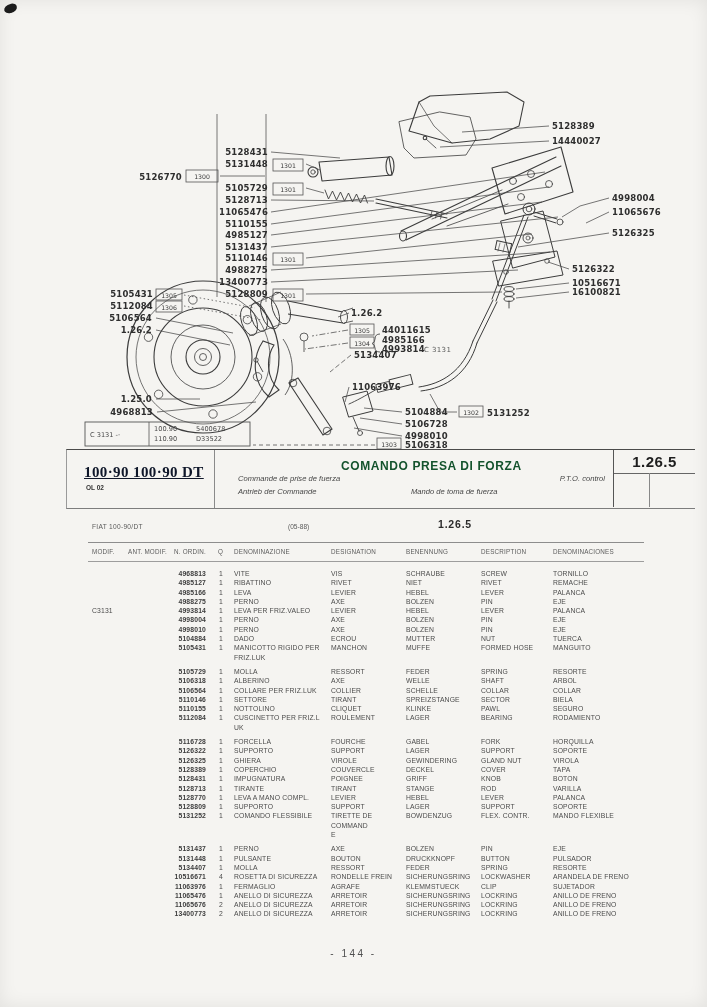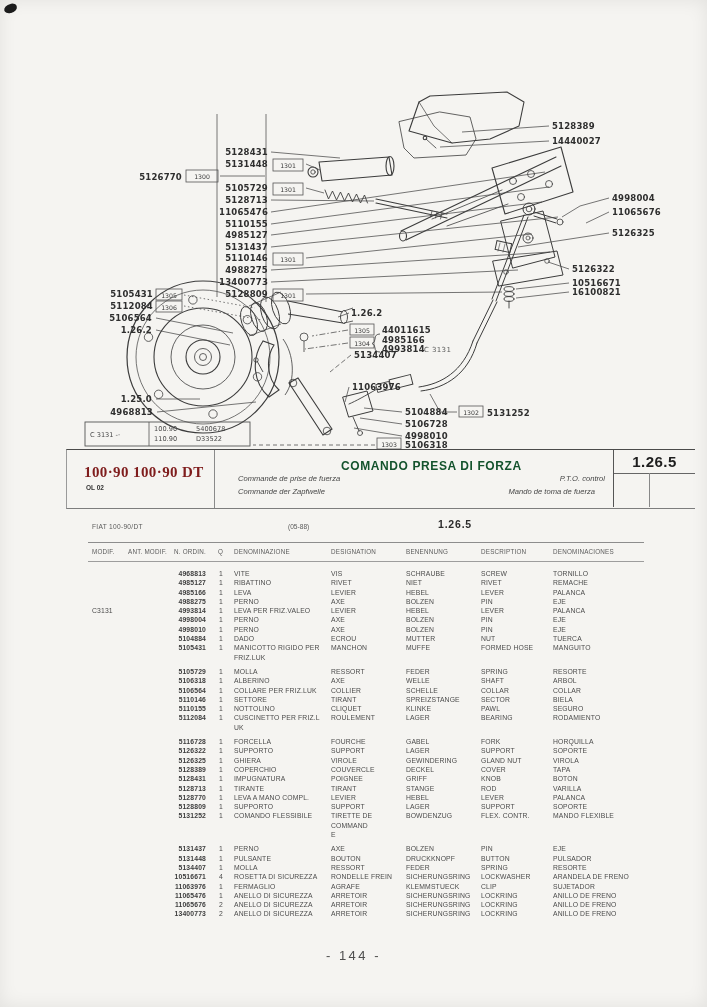--- a/index.html
+++ b/index.html
@@ -11,29 +11,29 @@
   svg text{user-select:none;}
   .plabel{font:700 8.5px "DejaVu Sans",sans-serif;fill:#2e2e2e;letter-spacing:.2px;}
   .pnote{font:400 7px "DejaVu Sans",sans-serif;fill:#5a5a5a;letter-spacing:.4px;}
   .rftx{font:400 6.2px "DejaVu Sans",sans-serif;fill:#3a3a3a;}
   .vbx{font:400 6.6px "DejaVu Sans",sans-serif;fill:#4a4a4a;}
   
   .tb{position:absolute;left:66px;top:449px;width:628px;height:58px;
       border-top:1.4px solid #4a4a4a;border-bottom:1px solid #7d7d7d;border-left:1px solid #9a9a9a;}
   .tb-div1{position:absolute;left:147px;top:0;bottom:0;border-left:1px solid #8a8a8a;}
   .tb-model{position:absolute;left:17px;top:14px;font:700 15px "Liberation Serif",serif;
-            letter-spacing:.4px;color:#7f1d1d;}
+            letter-spacing:.4px;color:#0f172a;text-decoration:underline;}
   .tb-sub{position:absolute;left:19px;top:34px;font:700 6.5px "Liberation Sans",sans-serif;color:#333;}
   .tb-fr,.tb-de{position:absolute;left:171px;font:italic 400 7.6px "Liberation Sans",sans-serif;color:#474747;}
   .tb-fr{top:24px}.tb-de{top:37px}
   .tb-it{position:absolute;left:274px;top:9px;font:700 12px "Liberation Sans",sans-serif;
          letter-spacing:.6px;color:#14532d;}
   .tb-en{position:absolute;left:390px;top:24px;width:148px;text-align:right;
          font:italic 400 7.6px "Liberation Sans",sans-serif;color:#474747;}
-  .tb-es{position:absolute;left:330px;top:37px;width:198px;text-align:right;
+  .tb-es{position:absolute;left:344px;top:37px;width:198px;text-align:left;
          font:italic 400 7.6px "Liberation Sans",sans-serif;color:#474747;}
   .tb-refbox{position:absolute;left:546px;top:0;width:81px;height:57px;border-left:1.2px solid #555;}
   .tb-refbox .hline{position:absolute;left:0;right:0;top:23px;border-top:1px solid #666;}
   .tb-refbox .vline{position:absolute;left:35px;top:23px;bottom:0;border-left:1px solid #888;}
   .tb-refnum{position:absolute;left:0;right:0;top:3px;text-align:center;
              font:700 15px "Liberation Sans",sans-serif;color:#1e1e1e;letter-spacing:.5px;}
   
   .meta-model{position:absolute;left:92px;top:523px;font-size:6.6px;color:#5a5a5a;letter-spacing:.3px;}
   .meta-date{position:absolute;left:288px;top:523px;font-size:6.6px;color:#5a5a5a;}
   .meta-ref{position:absolute;left:438px;top:518px;font:700 10.5px "Liberation Sans",sans-serif;color:#2c2c2c;letter-spacing:.8px;}
@@ -43,21 +43,21 @@
   .thead{position:absolute;left:92px;top:548px;font-size:6.3px;color:#5c5c5c;letter-spacing:.2px;}
   .thead .h-n{text-align:right;padding-right:2px;}
   .thead .h-q{padding-left:10px;}
   .tbody{position:absolute;left:92px;top:569px;}
   .prow{font-size:6.8px;line-height:9.3px;color:#4b4b4b;letter-spacing:.15px;}
   .prow.gap{margin-bottom:5px;}
   .c{white-space:pre-line;}
   .c-n{text-align:right;padding-right:2px;color:#3d3d3d;font-weight:700;}
   .c-q{padding-left:11px;}
   .pagenum{position:absolute;left:0;right:0;top:948px;text-align:center;
-           font-size:13px;color:#4f4f4f;letter-spacing:2.5px;}
+           font-size:10px;color:#4f4f4f;letter-spacing:2.5px;}
 </style>
 </head>
 <body>
 
 <div class="page">
   <div class="blob"></div>
 
   
   <svg width="707" height="449" viewBox="0 0 707 449">
 
@@ -285,21 +285,21 @@
       <text class="vbx" x="196" y="441">D33522</text>
     </g>
   </svg>
 
   
   <div class="tb">
     <div class="tb-div1"></div>
     <div class="tb-model">100·90 100·90 DT</div>
     <div class="tb-sub">OL 02</div>
     <div class="tb-fr">Commande de prise de fuerza</div>
-    <div class="tb-de">Commande der Zapfwelle</div>
+    <div class="tb-de">Antrieb der Commande</div>
     <div class="tb-it">COMANDO PRESA DI FORZA</div>
     <div class="tb-en">P.T.O. control</div>
     <div class="tb-es">Mando de toma de fuerza</div>
     <div class="tb-refbox">
       <div class="tb-refnum">1.26.5</div>
       <div class="hline"></div>
       <div class="vline"></div>
     </div>
   </div>
 

